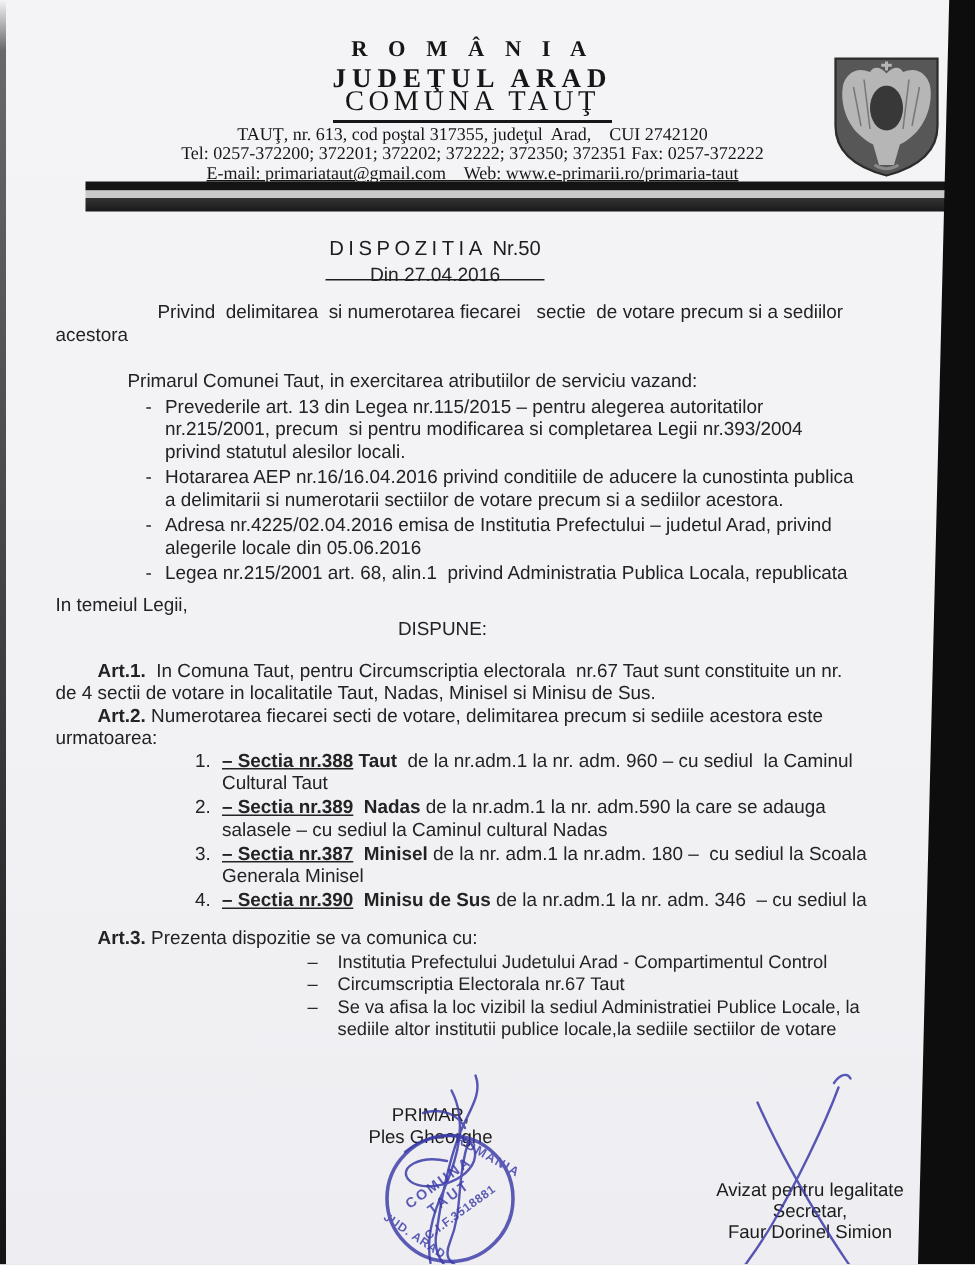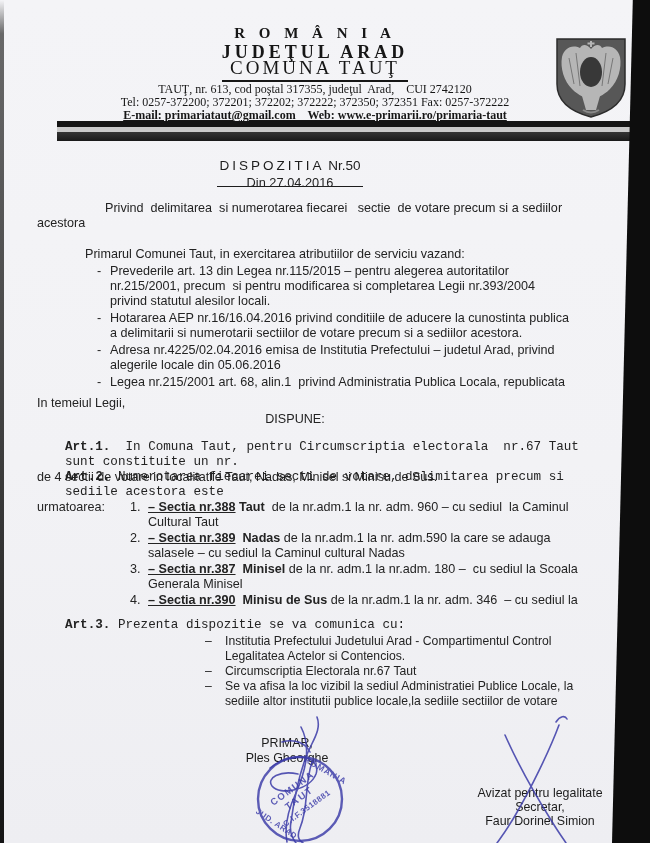--- a/index.html
+++ b/index.html
@@ -17,35 +17,35 @@
   .edge-right{right:0;top:0;width:40px;height:843px;background:#0d0d0d;
      clip-path:polygon(57% 0,100% 0,100% 100%,5% 100%);}
   
   .hdr{left:0;width:630px;text-align:center;font-family:"Liberation Serif",serif;color:#161616;}
   .h-country{top:25px;font-size:15px;font-weight:bold;letter-spacing:5px;}
   .h-county{top:42px;font-size:18px;font-weight:bold;letter-spacing:4px;}
   .h-commune{top:57px;font-size:19px;font-weight:normal;letter-spacing:3px;}
   .h-commune span{display:inline-block;border-bottom:2px solid #161616;padding:0 8px 1px 8px;}
   .h-addr{top:82px;font-size:12px;}
   .h-phone{top:95px;font-size:12px;}
-  .h-mail{top:108px;font-size:12px;text-decoration:underline;font-weight:bold;}
+  .h-mail{top:108px;font-size:12px;text-decoration:underline;}
   
   .bar1{left:57px;top:121px;width:593px;height:6px;background:#141414;}
   .bargap{left:57px;top:127px;width:593px;height:5px;background:#c9c9c9;}
   .bar2{left:57px;top:132px;width:593px;height:9px;background:linear-gradient(#343434,#191919);}
   
   .title{left:0;top:158px;width:580px;text-align:center;font-size:13.5px;color:#1d1d1d;}
   .title .tw{letter-spacing:3px;}
   .title .inner{display:inline-block;border-bottom:1.5px solid #1d1d1d;padding:0 2px 13px 2px;}
   .tdate{left:0;top:175px;width:580px;text-align:center;font-size:12.8px;}
   
   .body-txt{font-size:12.6px;line-height:15px;}
   .small-txt{font-size:12.2px;line-height:15px;}
   .indent1{padding-left:68px;}
-  .indent2{padding-left:28px;font-family:Liberation Mono, monospace;}
+  .indent2{padding-left:28px;}
   .flexrow{display:flex;align-items:flex-start;}
   .dashcol{flex:none;width:13px;}
   .dashcol2{flex:none;width:20px;}
   .numcol{flex:none;width:18px;}
   .centered{text-align:center;}
   
   .sig{font-size:12.4px;line-height:15px;text-align:center;color:#1c1c1c;}
   svg{display:block;}
 </style>
 </head>
@@ -167,21 +167,20 @@
 
   <div class="abs body-txt" style="left:37px;top:618px;width:566px;">
     <div class="t indent2"><span class="b">Art.3.</span><span> Prezenta dispozitie se va comunica cu:</span></div>
   </div>
 
   <div class="abs small-txt" style="left:205px;top:634px;width:420px;">
     <div class="flexrow">
       <span class="dashcol2">–</span>
       <div>
         <div class="t">Institutia Prefectului Judetului Arad - Compartimentul Control</div>
-        <div class="t">Legalitatea Actelor si Contencios.</div>
       </div>
     </div>
     <div class="flexrow">
       <span class="dashcol2">–</span>
       <div>
         <div class="t">Circumscriptia Electorala nr.67 Taut</div>
       </div>
     </div>
     <div class="flexrow">
       <span class="dashcol2">–</span>

